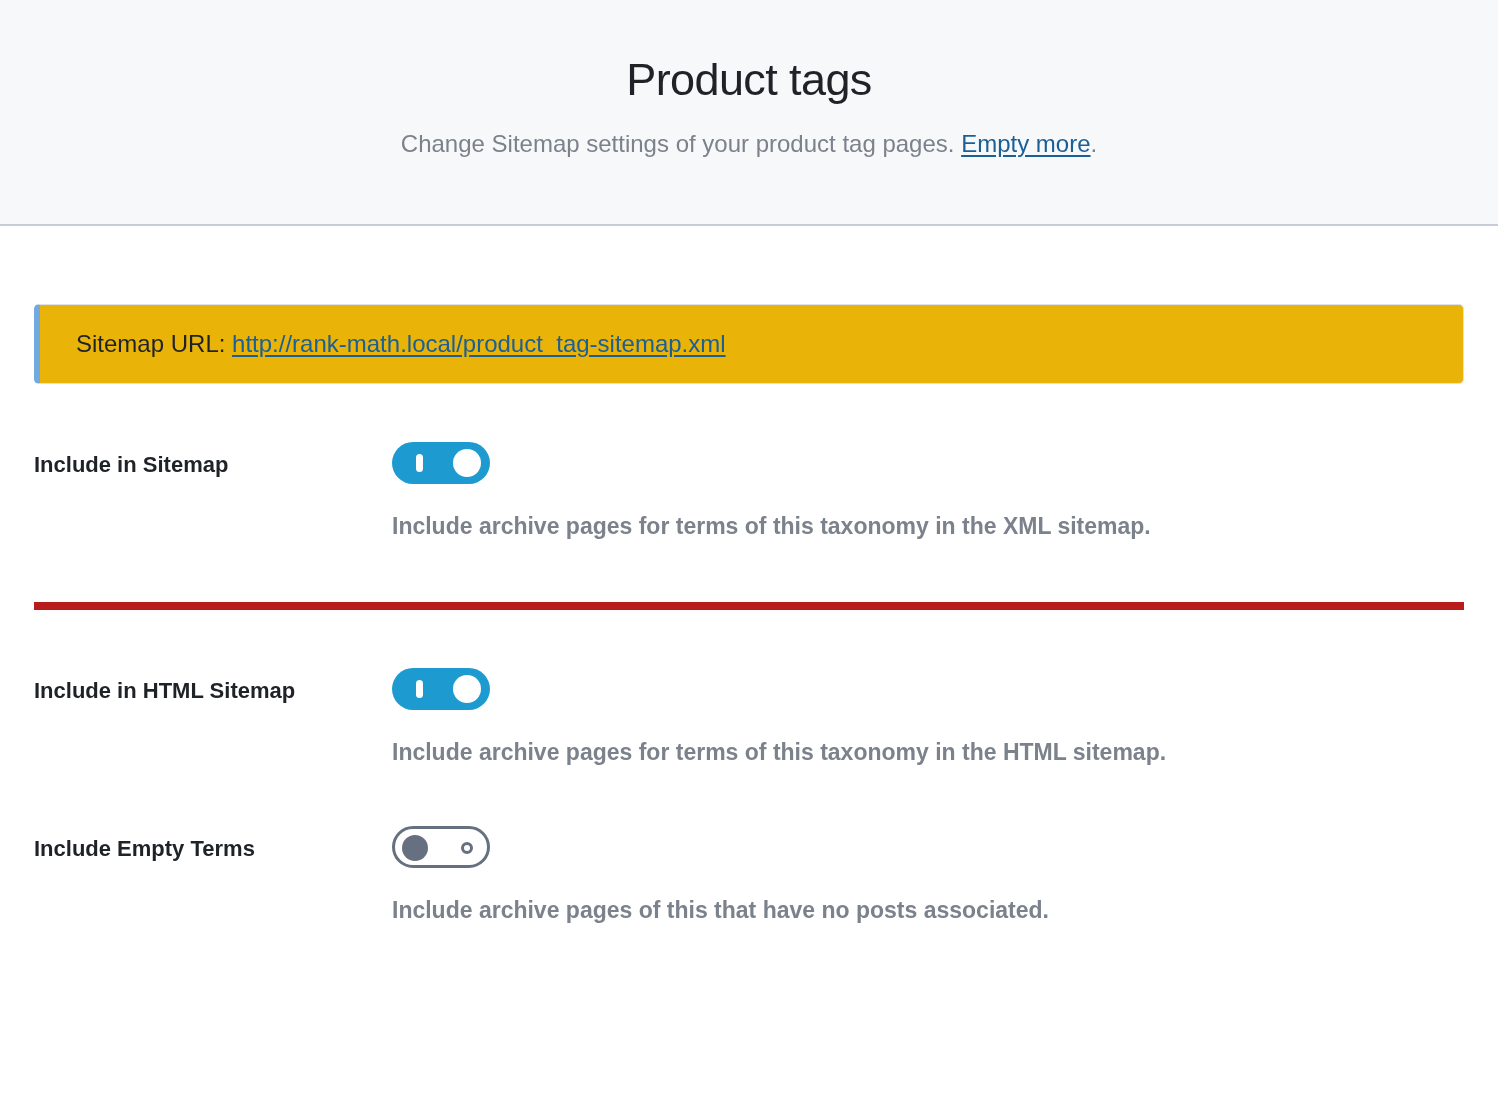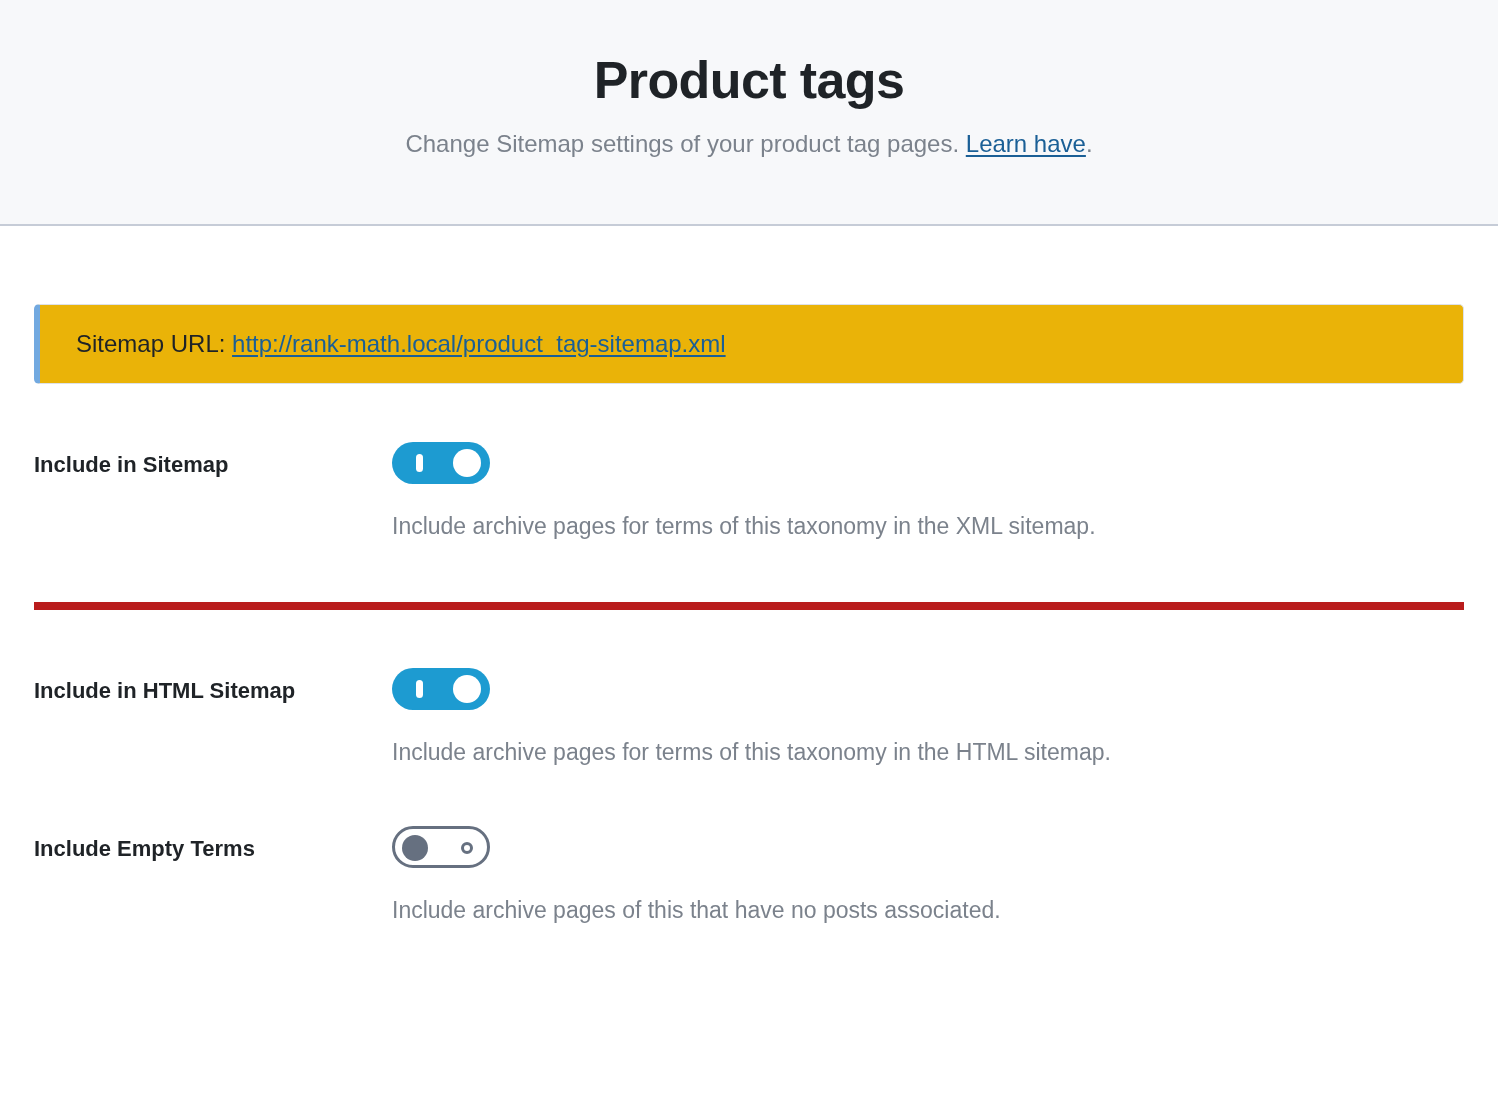--- a/index.html
+++ b/index.html
@@ -20,23 +20,23 @@
   .page-header {
     width: 100%;
     height: 226px;
     background: #f7f8fa;
     border-bottom: 2px solid #c6ccd7;
     padding-top: 52px;
     text-align: center;
   }
   .page-title {
     margin: 0;
-    font-size: 52px;
+    font-size: 45px;
     line-height: 56px;
-    font-weight: 700;
+    font-weight: 400;
     color: #1f2327;
     letter-spacing: -0.6px;
   }
   .page-subtitle {
     margin: 20px 0 0 0;
     font-size: 24px;
     line-height: 32px;
     font-weight: 400;
     color: #7b828c;
   }
@@ -96,21 +96,21 @@
   }
   .setting-field {
     flex: 1;
     min-width: 0;
   }
   .setting-desc {
     margin-top: 26px;
     font-size: 23px;
     line-height: 32px;
     color: #7b828c;
-    font-weight: 400;
+    font-weight: 700;
   }
 
   
   .toggle {
     position: relative;
     width: 98px;
     height: 42px;
     border-radius: 21px;
     cursor: pointer;
     display: block;
@@ -162,21 +162,21 @@
     border: 3px solid #667080;
     background: #ffffff;
   }
 </style>
 </head>
 <body>
 
 <div class="page-header">
   <h1 class="page-title">Product tags</h1>
   <p class="page-subtitle">
-    <span>Change Sitemap settings of your product tag pages. </span><a href="#">Learn have</a><span>.</span>
+    <span>Change Sitemap settings of your product tag pages. </span><a href="#">Empty more</a><span>.</span>
   </p>
 </div>
 
 <div class="content">
 
   <div class="notice">
     <div class="notice-text">
       <span>Sitemap URL: </span><a href="#">http://rank-math.local/product_tag-sitemap.xml</a>
     </div>
   </div>

